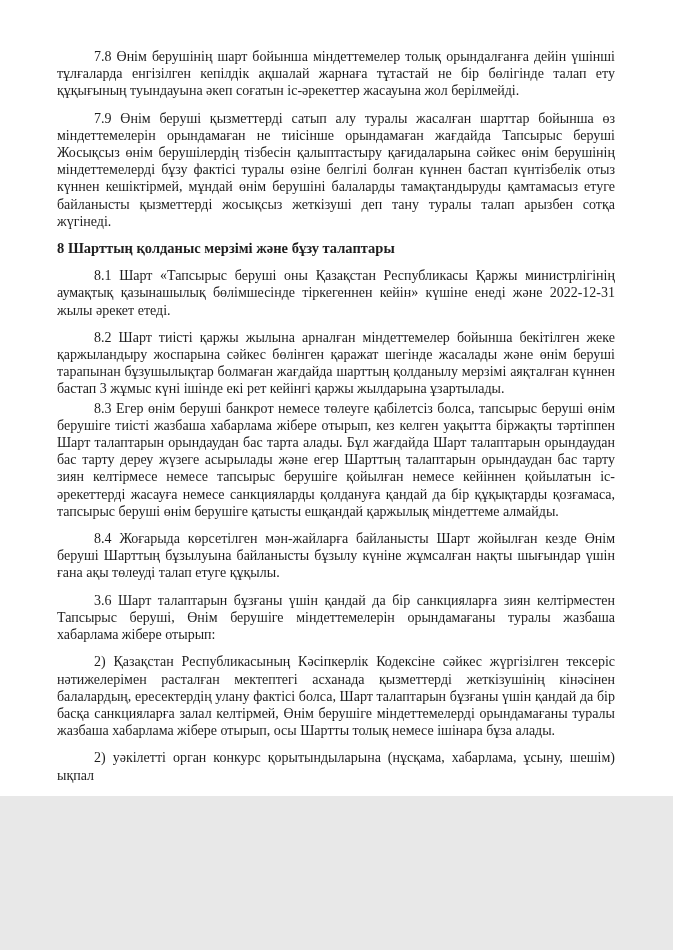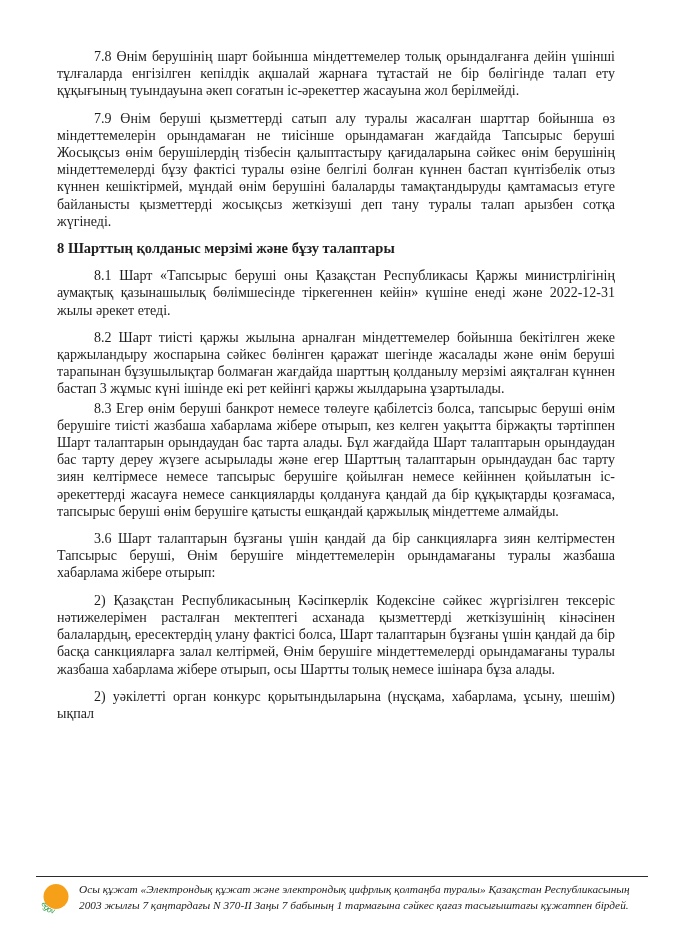--- a/index.html
+++ b/index.html
@@ -3,21 +3,21 @@
   <meta charset="utf-8">
   <style>
     html, body {
       margin: 0;
       padding: 0;
       background: #e8e8e8;
     }
     .page {
       position: relative;
       width: 673px;
-      height: 950px;
+      height: 796px;
       margin: 0 auto;
       background: #ffffff;
       overflow: hidden;
       font-family: "Liberation Serif", "DejaVu Serif", serif;
       color: #1d1d1d;
     }
     .body-text {
       position: absolute;
       top: 48px;
       left: 57px;
@@ -74,20 +74,21 @@
 
 <div class="page">
 
   <div class="body-text">
     <p class="para">7.8 Өнім берушінің шарт бойынша міндеттемелер толық орындалғанға дейін үшінші тұлғаларда енгізілген кепілдік ақшалай жарнаға тұтастай не бір бөлігінде талап ету құқығының туындауына әкеп соғатын іс-әрекеттер жасауына жол берілмейді.</p>
     <p class="para">7.9 Өнім беруші қызметтерді сатып алу туралы жасалған шарттар бойынша өз міндеттемелерін орындамаған не тиісінше орындамаған жағдайда Тапсырыс беруші Жосықсыз өнім берушілердің тізбесін қалыптастыру қағидаларына сәйкес өнім берушінің міндеттемелерді бұзу фактісі туралы өзіне белгілі болған күннен бастап күнтізбелік отыз күннен кешіктірмей, мұндай өнім берушіні балаларды тамақтандыруды қамтамасыз етуге байланысты қызметтерді жосықсыз жеткізуші деп тану туралы талап арызбен сотқа жүгінеді.</p>
     <h2 class="heading">8 Шарттың қолданыс мерзімі және бұзу талаптары</h2>
     <p class="para">8.1 Шарт «Тапсырыс беруші оны Қазақстан Республикасы Қаржы министрлігінің аумақтық қазынашылық бөлімшесінде тіркегеннен кейін» күшіне енеді және 2022-12-31 жылы әрекет етеді.</p>
     <p class="para tight">8.2 Шарт тиісті қаржы жылына арналған міндеттемелер бойынша бекітілген жеке қаржыландыру жоспарына сәйкес бөлінген қаражат шегінде жасалады және өнім беруші тарапынан бұзушылықтар болмаған жағдайда шарттың қолданылу мерзімі аяқталған күннен бастап 3 жұмыс күні ішінде екі рет кейінгі қаржы жылдарына ұзартылады.</p>
     <p class="para">8.3 Егер өнім беруші банкрот немесе төлеуге қабілетсіз болса, тапсырыс беруші өнім берушіге тиісті жазбаша хабарлама жібере отырып, кез келген уақытта біржақты тәртіппен Шарт талаптарын орындаудан бас тарта алады. Бұл жағдайда Шарт талаптарын орындаудан бас тарту дереу жүзеге асырылады және егер Шарттың талаптарын орындаудан бас тарту зиян келтірмесе немесе тапсырыс берушіге қойылған немесе кейіннен қойылатын іс-әрекеттерді жасауға немесе санкцияларды қолдануға қандай да бір құқықтарды қозғамаса, тапсырыс беруші өнім берушіге қатысты ешқандай қаржылық міндеттеме алмайды.</p>
+    <p class="para">8.4 Жоғарыда көрсетілген мән-жайларға байланысты Шарт жойылған кезде Өнім беруші Шарттың бұзылуына байланысты бұзылу күніне жұмсалған нақты шығындар үшін ғана ақы төлеуді талап етуге құқылы.</p>
     <p class="para">3.6 Шарт талаптарын бұзғаны үшін қандай да бір санкцияларға зиян келтірместен Тапсырыс беруші, Өнім берушіге міндеттемелерін орындамағаны туралы жазбаша хабарлама жібере отырып:</p>
     <p class="para">2) Қазақстан Республикасының Кәсіпкерлік Кодексіне сәйкес жүргізілген тексеріс нәтижелерімен расталған мектептегі асханада қызметтерді жеткізушінің кінәсінен балалардың, ересектердің улану фактісі болса, Шарт талаптарын бұзғаны үшін қандай да бір басқа санкцияларға залал келтірмей, Өнім берушіге міндеттемелерді орындамағаны туралы жазбаша хабарлама жібере отырып, осы Шартты толық немесе ішінара бұза алады.</p>
     <p class="para">2) уәкілетті орган конкурс қорытындыларына (нұсқама, хабарлама, ұсыну, шешім) ықпал</p>
   </div>
 
   <div class="footnote-rule"></div>
 
   <div class="footer">
     <div class="logo">
       <svg width="34" height="38" viewBox="0 0 34 38" xmlns="http://www.w3.org/2000/svg">

